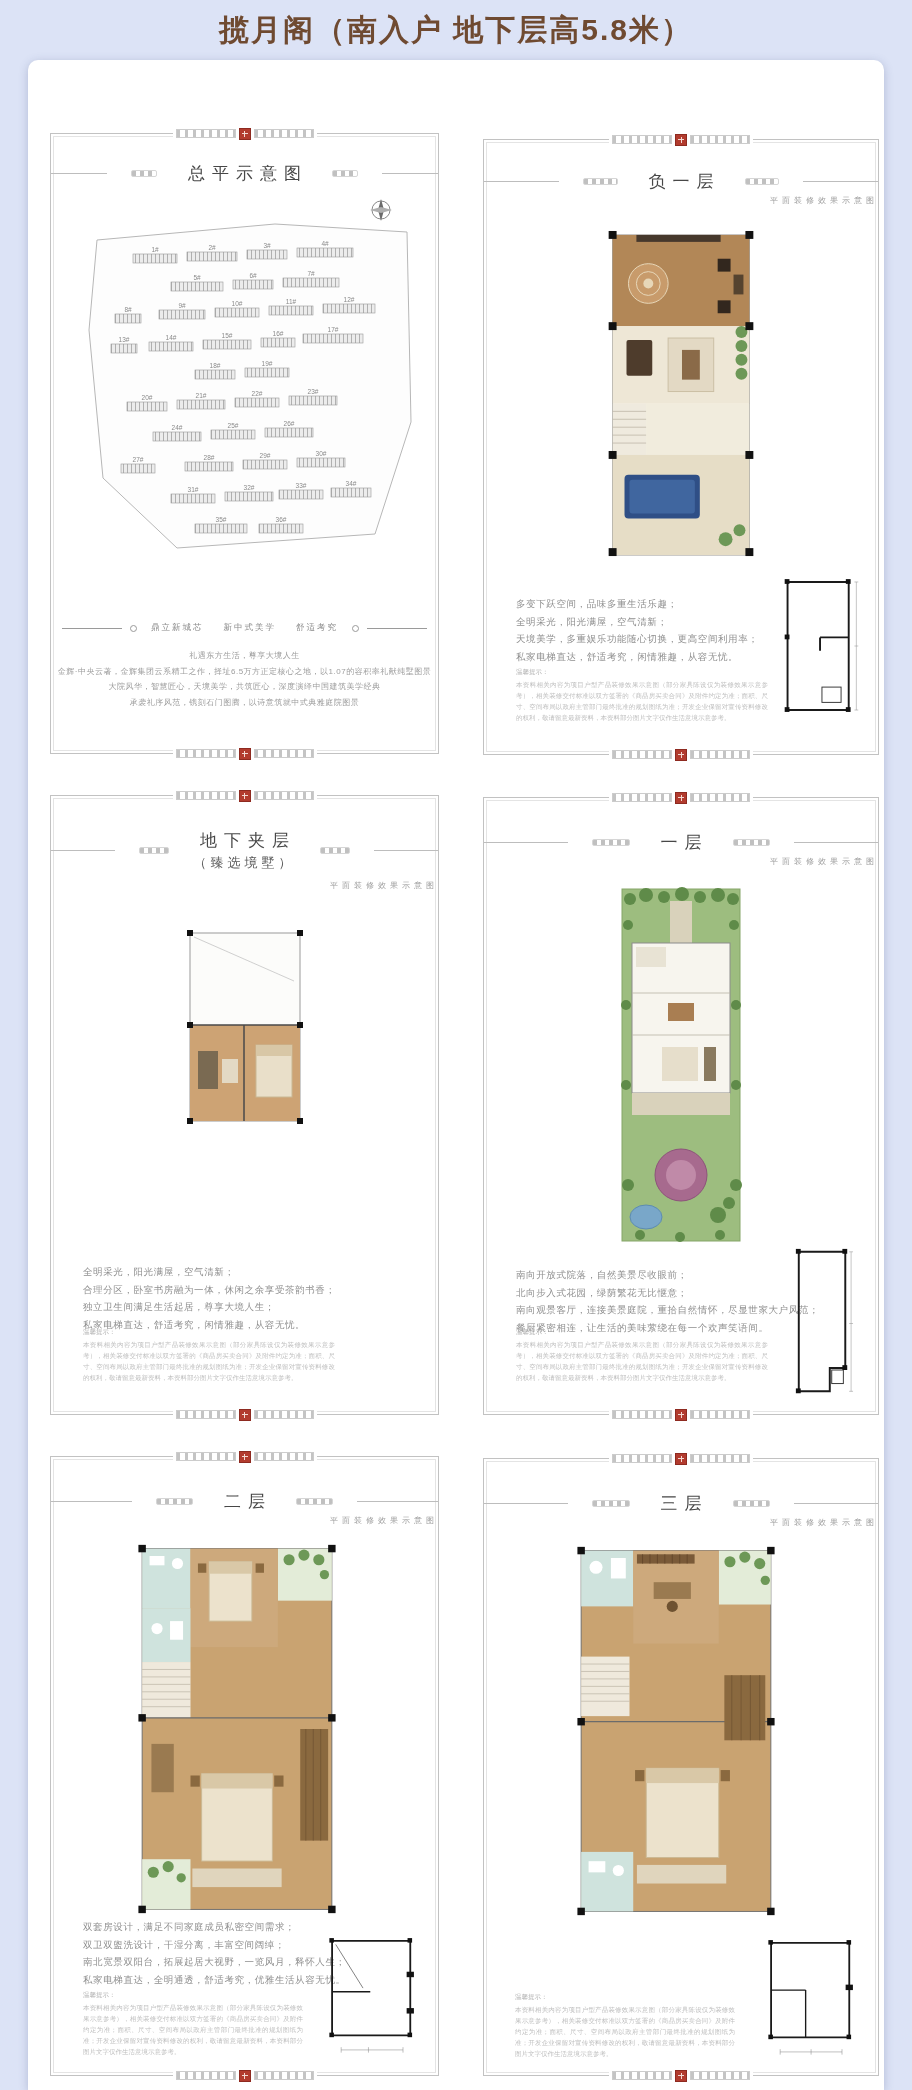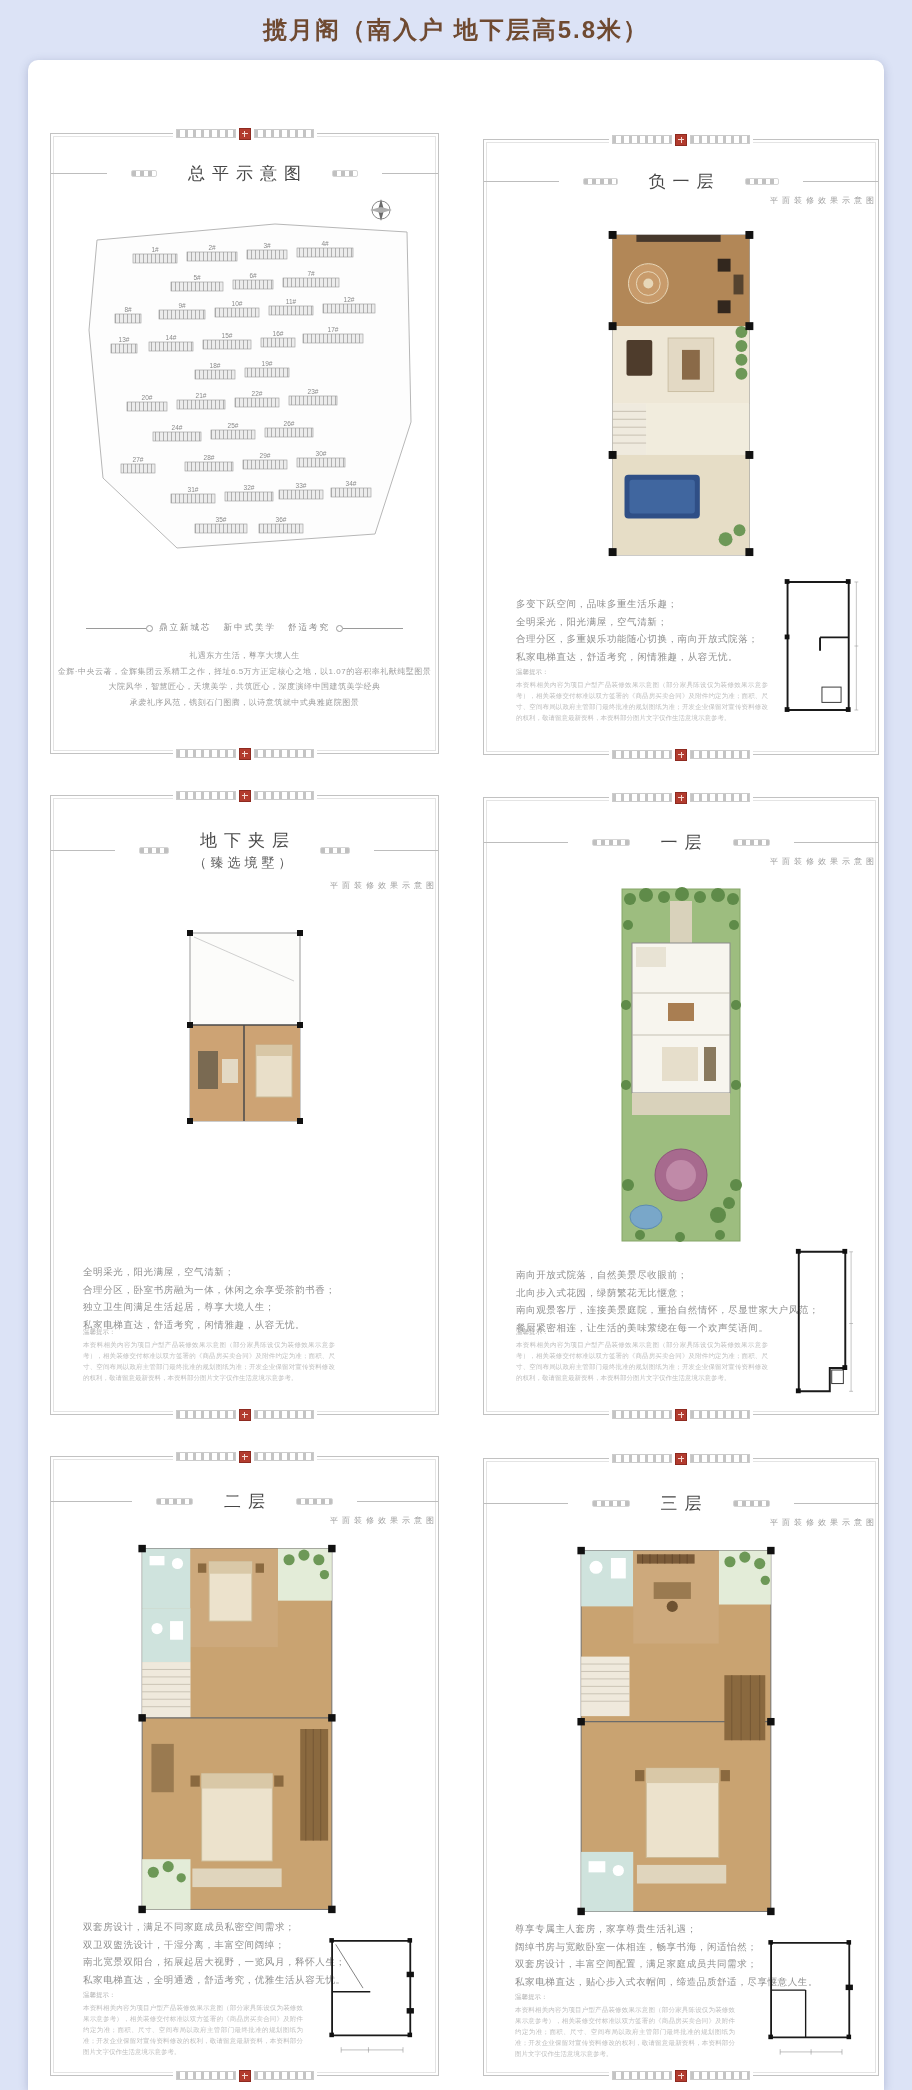--- a/index.html
+++ b/index.html
@@ -3,21 +3,21 @@
 <meta charset="utf-8">
 <style>
   html,body{margin:0;padding:0;}
   body{
     width:912px;height:2090px;position:relative;overflow:hidden;
     background:#dce3f6;
     font-family:"Liberation Sans", sans-serif;
   }
   
   .header{position:absolute;left:0;top:0;width:912px;height:60px;display:flex;align-items:center;justify-content:center;}
-  .header h1{margin:0;font-size:24px;font-weight:bold;color:#6f4a31;letter-spacing:2px;}
+  .header h1{margin:0;font-size:30px;font-weight:bold;color:#6f4a31;letter-spacing:2px;}
   
   .card{position:absolute;left:28px;top:60px;width:856px;height:2030px;background:#ffffff;
         border-radius:10px 10px 0 0;box-shadow:0 2px 10px rgba(70,80,130,.28);}
   
   .panel{position:absolute;border:1px solid #c2c2c2;background:#fff;}
   .panel::after{content:"";position:absolute;inset:2px;border:1px solid #e4e4e4;pointer-events:none;}
   
   .orn{position:absolute;left:50%;transform:translateX(-50%);display:flex;align-items:center;
        background:#fff;padding:0 3px;height:13px;z-index:3;}
   .orn.top{top:-7px}.orn.bot{bottom:-7px}
@@ -37,21 +37,21 @@
   .ptitle2{margin:2px 0 0 0;font-family:"Liberation Serif", serif;font-size:13px;font-weight:400;color:#5a5a5a;
           letter-spacing:4px;text-align:center;}
   .subtitle{position:absolute;left:0;right:0;text-align:right;font-size:8px;color:#9c9c9c;letter-spacing:4px;}
   
   .lines{position:absolute;}
   .line{font-size:9.5px;color:#8f8f8f;letter-spacing:.6px;margin-bottom:4.5px;white-space:nowrap;}
   .notice{position:absolute;width:252px;}
   .ntitle{font-size:6.5px;color:#aeaeae;margin-bottom:2px;}
   .nbody{font-size:6.5px;color:#bfbfbf;line-height:1.7;text-align:justify;}
   
-  .tagrow{position:absolute;left:0;right:0;display:flex;align-items:center;justify-content:center;gap:0;}
+  .tagrow{position:absolute;left:0;right:0;display:flex;align-items:center;justify-content:center;gap:8px;}
   .tagline-seg{font-size:8.5px;color:#8a8a8a;letter-spacing:2px;margin:0 6px;white-space:nowrap;}
   .tagdot{width:5px;height:5px;border:1px solid #9a9a9a;border-radius:50%;}
   .tagln{width:60px;height:1px;background:#9a9a9a;}
   .para{position:absolute;left:0;right:0;text-align:center;}
   .para div{font-size:8px;color:#9d9d9d;letter-spacing:.5px;margin-bottom:4.5px;white-space:nowrap;}
   .plan{position:absolute;}
   .schem{position:absolute;}
 </style>
 </head>
 <body>
@@ -309,21 +309,21 @@
         <rect x="140" y="94" width="8" height="8"></rect>
       <rect x="2" y="224" width="8" height="8"></rect>
         <rect x="140" y="224" width="8" height="8"></rect>
       <rect x="2" y="322" width="8" height="8"></rect>
         <rect x="140" y="322" width="8" height="8"></rect>
     </g>
   </svg>
   <div class="lines" style="left:32px;top:458px">
     <div class="line">多变下跃空间，品味多重生活乐趣；</div>
     <div class="line">全明采光，阳光满屋，空气清新；</div>
-    <div class="line">合理分区，多重娱乐功能随心切换，南向开放式院落；</div>
+    <div class="line">天境美学，多重娱乐功能随心切换，更高空间利用率；</div>
     <div class="line">私家电梯直达，舒适考究，闲情雅趣，从容无忧。</div>
   </div>
   <div class="notice" style="left:32px;top:528px">
     <div class="ntitle">温馨提示：</div>
     <div class="nbody">本资料相关内容为项目户型产品装修效果示意图（部分家具陈设仅为装修效果示意参考），相关装修交付标准以双方签署的《商品房买卖合同》及附件约定为准；面积、尺寸、空间布局以政府主管部门最终批准的规划图纸为准；开发企业保留对宣传资料修改的权利，敬请留意最新资料，本资料部分图片文字仅作生活意境示意参考。</div>
   </div>
   <svg class="schem" style="left:294px;top:431px" width="86" height="150" viewBox="0 0 90 150">
     <path d="M10 8 H74 V142 H10 Z" fill="none" stroke="#1a1a1a" stroke-width="2"></path>
     <path d="M44 66 H74 M44 66 V80" fill="none" stroke="#1a1a1a" stroke-width="2"></path>
     <rect x="46" y="118" width="20" height="16" fill="none" stroke="#333" stroke-width="1"></rect>
@@ -610,26 +610,20 @@
       <circle cx="46" cy="350" r="6" fill="#fff"></circle>
     <g fill="#111">
         <rect x="2" y="2" width="8" height="8"></rect>
         <rect x="206" y="2" width="8" height="8"></rect>
         <rect x="2" y="390" width="8" height="8"></rect>
         <rect x="206" y="390" width="8" height="8"></rect>
         <rect x="2" y="186" width="8" height="8"></rect>
         <rect x="206" y="186" width="8" height="8"></rect>
       </g>
   </svg>
-  <div class="lines" style="left:31px;top:464px">
-    <div class="line">尊享专属主人套房，家享尊贵生活礼遇；</div>
-    <div class="line">阔绰书房与宽敞卧室一体相连，畅享书海，闲适怡然；</div>
-    <div class="line">双套房设计，丰富空间配置，满足家庭成员共同需求；</div>
-    <div class="line">私家电梯直达，贴心步入式衣帽间，缔造品质舒适，尽享惬意人生。</div>
-  </div>
   <div class="notice" style="left:31px;top:534px;width:220px">
     <div class="ntitle">温馨提示：</div>
     <div class="nbody">本资料相关内容为项目户型产品装修效果示意图（部分家具陈设仅为装修效果示意参考），相关装修交付标准以双方签署的《商品房买卖合同》及附件约定为准；面积、尺寸、空间布局以政府主管部门最终批准的规划图纸为准；开发企业保留对宣传资料修改的权利，敬请留意最新资料，本资料部分图片文字仅作生活意境示意参考。</div>
   </div>
   <svg class="schem" style="left:278px;top:478px" width="100" height="128" viewBox="0 0 110 140">
     <path d="M10 6 H96 V110 H10 Z" fill="none" stroke="#1a1a1a" stroke-width="2"></path>
     <path d="M10 58 H48 M48 58 V110" stroke="#1a1a1a" stroke-width="1.5"></path>
     <g fill="#111">
         <rect x="7" y="3" width="5" height="5"></rect>
         <rect x="93" y="3" width="5" height="5"></rect>

